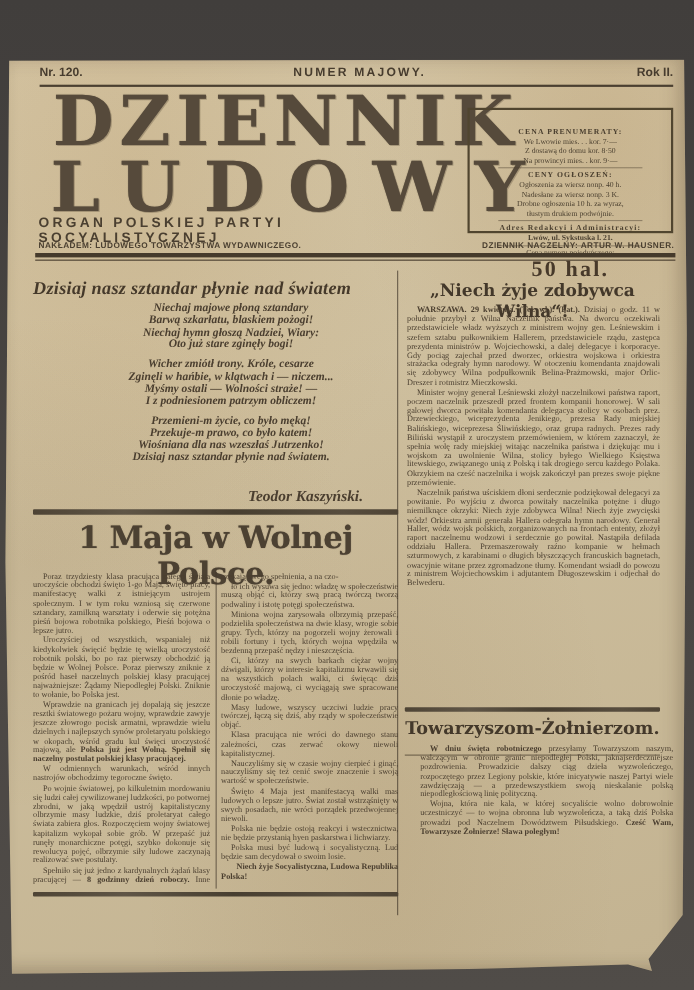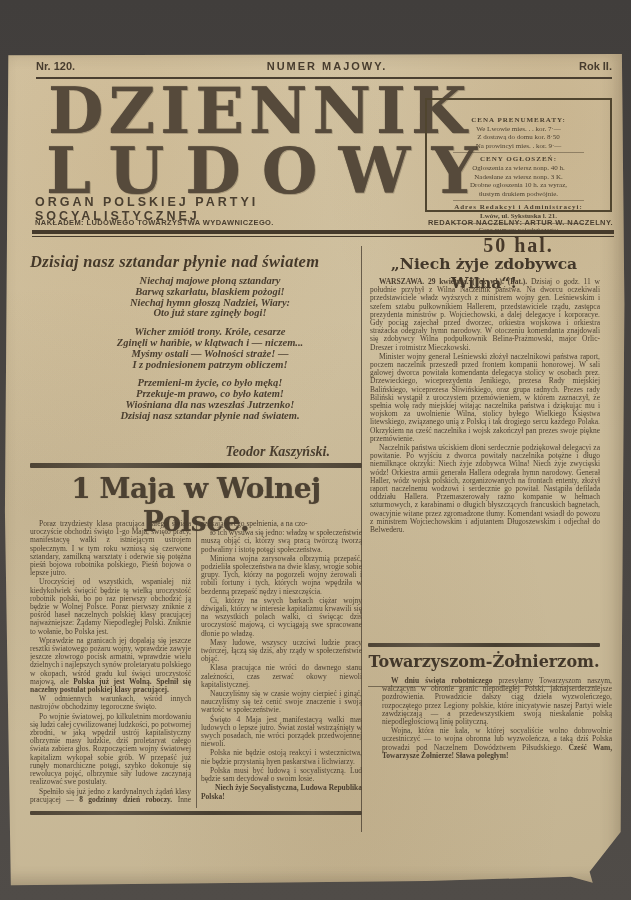--- a/index.html
+++ b/index.html
@@ -107,21 +107,21 @@
       <div class="boxsep"></div>
       <div class="bh">Adres Redakcyi i Administracyi:</div>
       <div style="font-weight:bold">Lwów, ul. Sykstuska l. 21.</div>
       <div class="boxsep"></div>
       <div>Cena numeru pojedyńczego:</div>
       <div class="bigprice">50 hal.</div>
     </div>
 
     <div class="abs pubrow">
       <span>NAKŁADEM: LUDOWEGO TOWARZYSTWA WYDAWNICZEGO.</span>
-      <span>REDAKTOR NACZELNY: ARTUR W. NACZELNY.</span>
+      <span>DZIENNIK NACZELNY: ARTUR W. HAUSNER.</span>
     </div>
     <div class="abs thickrule"></div>
     <div class="abs vrule"></div>
 
     <div class="abs poem-title">Dzisiaj nasz sztandar płynie nad światem</div>
     <div class="abs poem">
       <div class="stanza">Niechaj majowe płoną sztandary
 Barwą szkarłatu, blaskiem pożogi!
 Niechaj hymn głoszą Nadziei, Wiary:
 Oto już stare zginęły bogi!</div>

